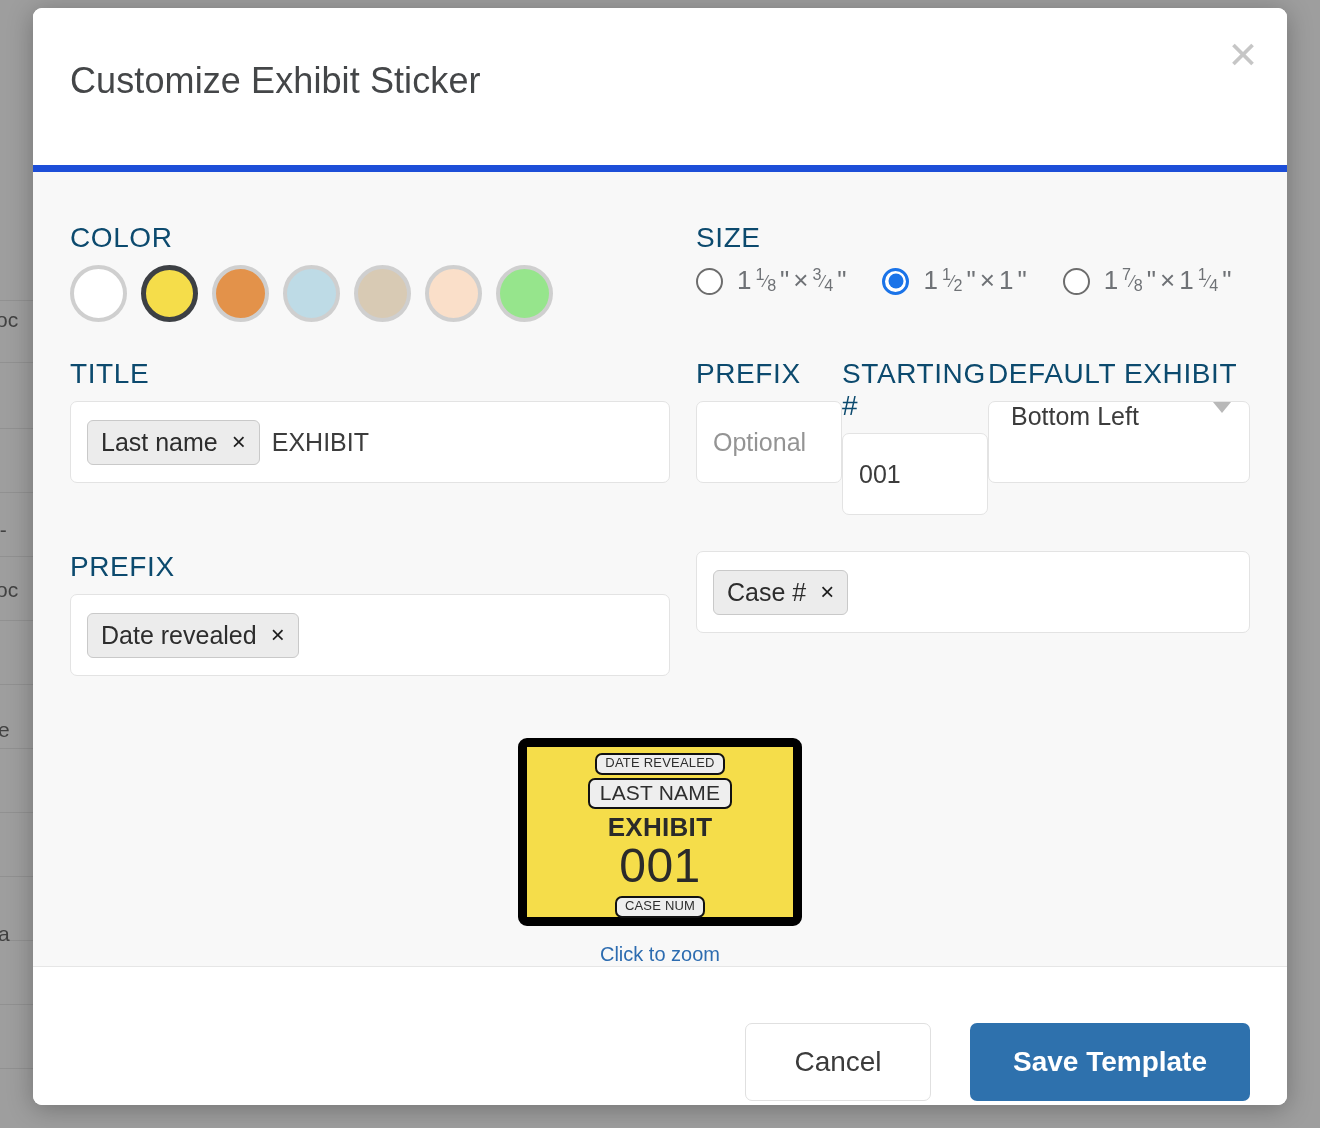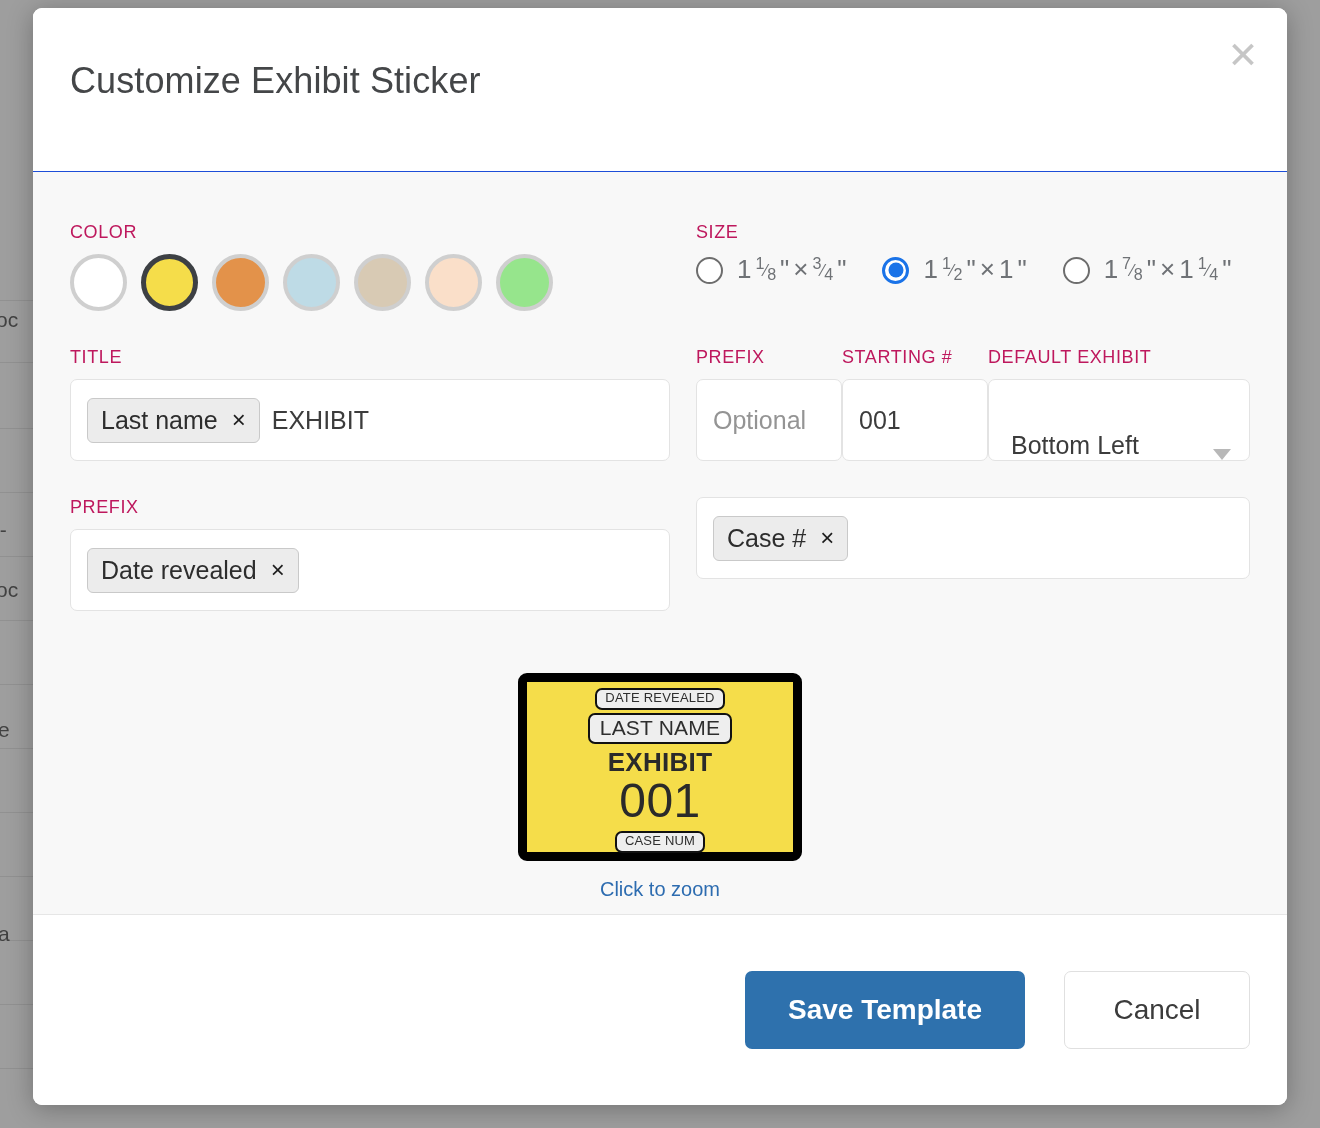--- a/index.html
+++ b/index.html
@@ -43,21 +43,21 @@
     box-shadow: 0 4px 26px rgba(0,0,0,0.28);
     overflow: hidden;
     display: flex; flex-direction: column;
   }
 
   .modal-header {
     position: relative;
     height: 164px;
     flex: 0 0 164px;
     background: #fff;
-    border-bottom: 1px solid #1d4ed8;
+    border-bottom: 7px solid #1d4ed8;
     padding-left: 24px;
   }
   .modal-title {
     position: absolute;
     left: 37px; top: 52px;
     font-size: 36px;
     color: #444648;
     letter-spacing: 0.1px;
   }
   .close-btn {
@@ -81,22 +81,22 @@
     position: relative;
   }
 
   .grid2 {
     display: grid;
     grid-template-columns: 600px 1fr;
     column-gap: 26px;
   }
 
   .fld-label {
-    font-size: 18px;
-    color: #be185d;
+    font-size: 28px;
+    color: #0c4a6e;
     letter-spacing: 0.6px;
     margin-bottom: 11px;
     display: block;
   }
 
   
   .swatches { display: flex; gap: 14px; align-items: center; }
   .swatch {
     width: 57px; height: 57px;
     border-radius: 50%;
@@ -185,21 +185,21 @@
   .triple {
     display: grid;
     grid-template-columns: 146px 146px 1fr;
   }
   .select-box {
     background: #fff;
     border: 1px solid #e3e3e3;
     border-radius: 7px;
     height: 72px;
     display: flex;
-    align-items: flex-end;
+    align-items: flex-start;
     justify-content: space-between;
     padding: 0 18px 0 22px;
     font-size: 25px;
     color: #3c3c3c;
     cursor: pointer;
   }
   .caret {
     width: 0; height: 0;
     border-left: 9px solid transparent;
     border-right: 9px solid transparent;
@@ -453,17 +453,17 @@
         <div class="st-num">001</div>
         <div class="st-rule"></div>
         <span class="tok st-foot">CASE NUM</span>
       </div>
       <div class="zoom-link">Click to zoom</div>
     </div>
 
   </div>
 
   <div class="modal-footer">
+    <div class="btn btn-cancel">Cancel</div>
     <div class="btn btn-save">Save Template</div>
-    <div class="btn btn-cancel">Cancel</div>
   </div>
 
 </div>
 
 </body></html>

